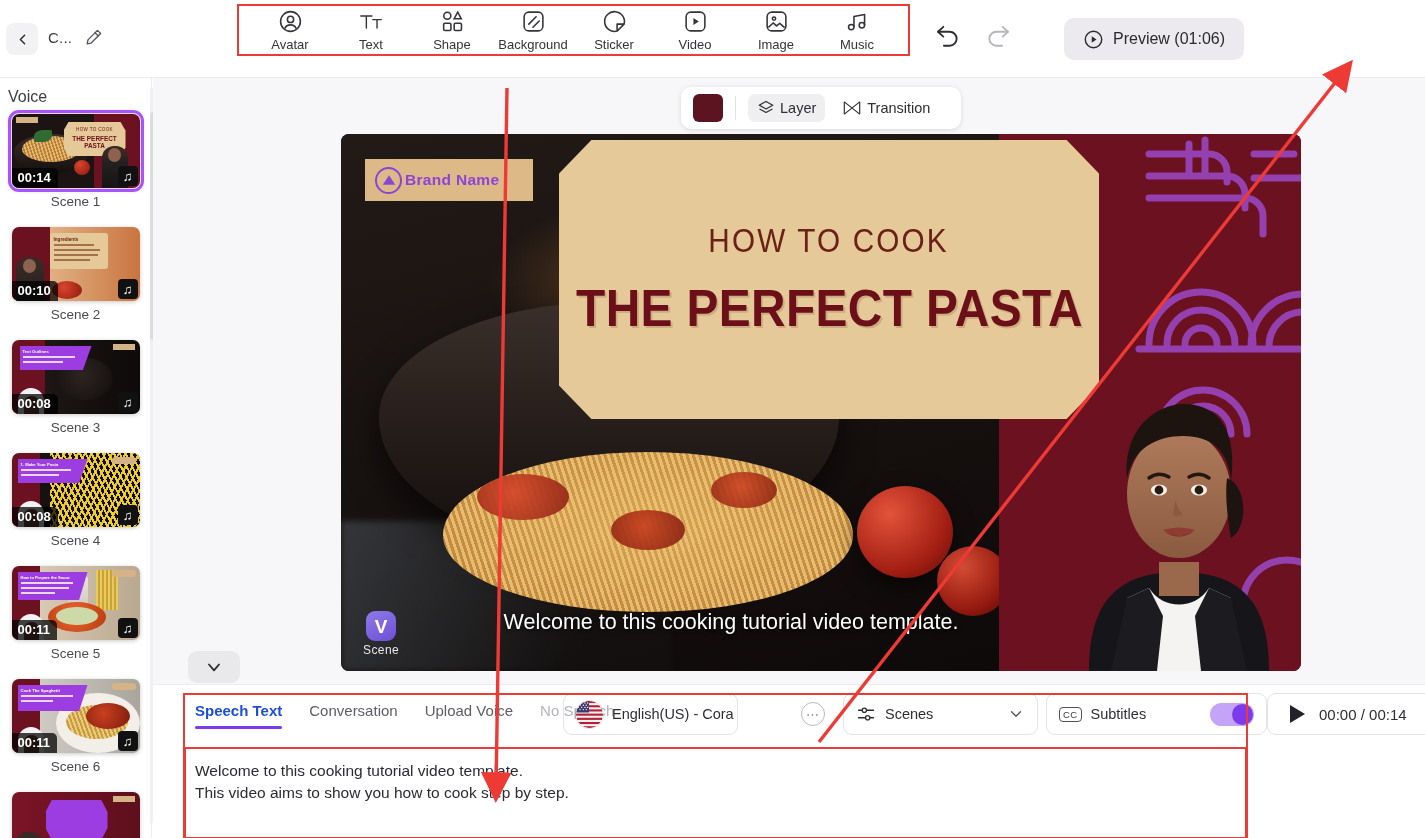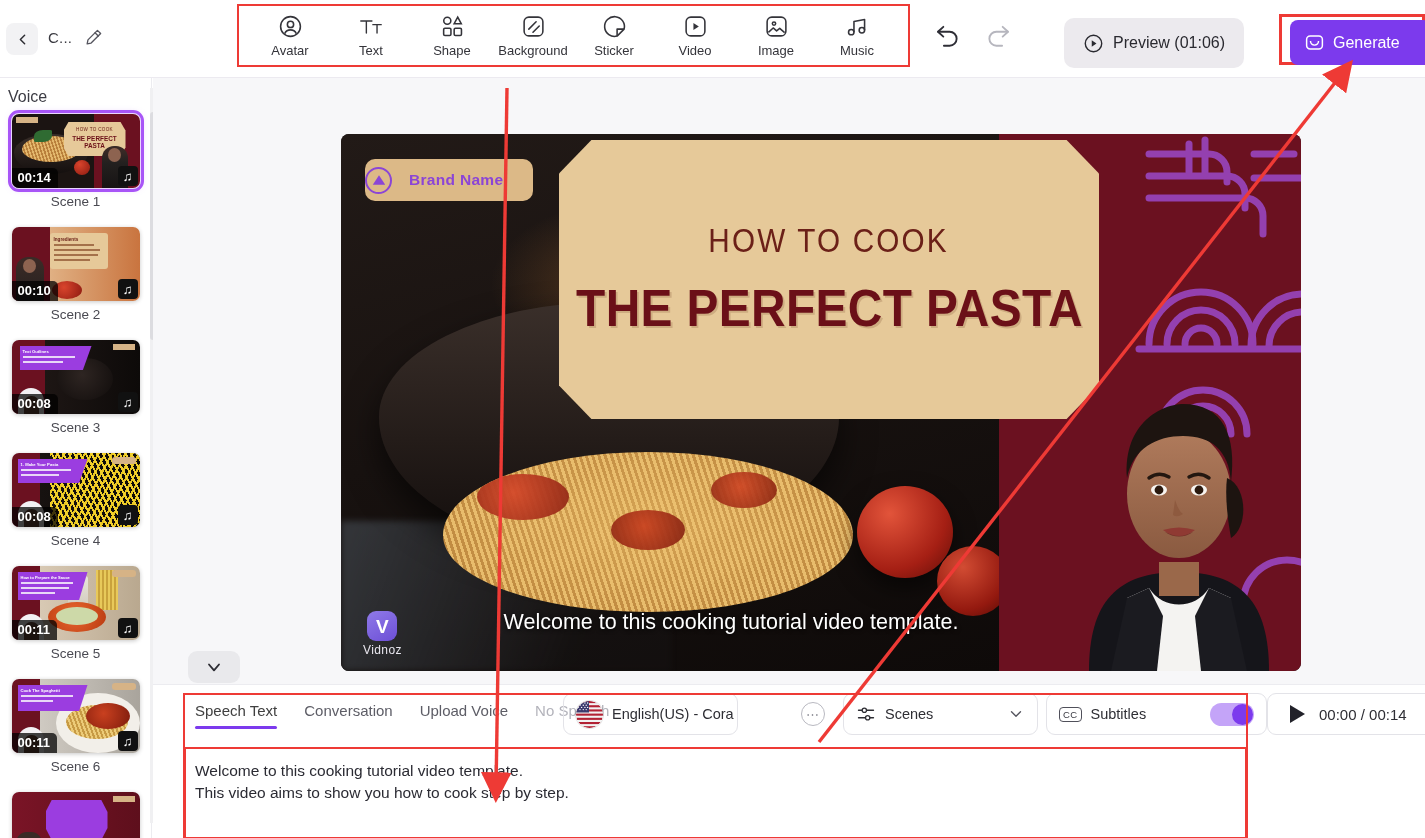--- a/index.html
+++ b/index.html
@@ -24,37 +24,37 @@
     display: flex; align-items: center; justify-content: center;
   }
   .proj-title {
     position: absolute; left: 48px; top: 29px;
     font-size: 15px; color: #3b3b42; letter-spacing: .2px;
   }
   .edit-pencil { position: absolute; left: 84px; top: 28px; }
 
   
   .toolstrip {
-    position: absolute; left: 237px; top: 4px; width: 673px; height: 63px;
+    position: absolute; left: 237px; top: 4px; width: 673px; height: 52px;
     border: 2.5px solid #ee3a35;
     display: flex; align-items: center; justify-content: space-between;
     padding: 0 14px;
     background: transparent;
   }
   .tool {
     display: flex; flex-direction: column; align-items: center; gap: 3px;
     width: 74px; cursor: pointer;
   }
   .tool .ic { height: 26px; display: flex; align-items: center; justify-content: center; }
   .tool .lb { font-size: 13px; color: #34343a; white-space: nowrap; }
 
   .undo-redo { position: absolute; left: 934px; top: 22px; display: flex; gap: 22px; }
 
   .preview-btn {
-    position: absolute; left: 1064px; top: 18px; height: 50px;
+    position: absolute; left: 1064px; top: 18px; height: 42px;
     background: #eceaee; border-radius: 10px;
     display: flex; align-items: center; gap: 9px; padding: 0 19px;
     font-size: 16px; color: #2a2a30; cursor: pointer;
   }
   .gen-wrap {
     position: absolute; left: 1279px; top: 14px; width: 146px; height: 51px;
     border: 3px solid #ee3a35;
   }
   .generate-btn {
     position: absolute; left: 8px; top: 3px; width: 141px; height: 45px;
@@ -173,21 +173,21 @@
     border-radius: 50%;
     background: radial-gradient(circle at 36% 30%, #d24c33, #94190f 64%, #500a05 100%);
   }
   .right-panel {
     position: absolute; left: 658px; top: 0; width: 302px; height: 537px;
     background: #6b1120; overflow: hidden;
   }
 
   .brand-badge {
     position: absolute; left: 24px; top: 25px; width: 168px; height: 42px;
-    background: #dcb987; display: flex; align-items: center; gap: 17px;  border-radius: 10px;
+    background: #dcb987; display: flex; align-items: center; gap: 3px; padding-left: 10px;
   }
   .brand-mark {
     width: 27px; height: 27px; border-radius: 50%;
     border: 2.2px solid #8b45d6; display: flex; align-items: center; justify-content: center;
   }
   .brand-txt { font-size: 15.5px; font-weight: bold; color: #8b45d6; letter-spacing: .3px; }
 
   .titlecard {
     position: absolute; left: 218px; top: 6px; width: 540px; height: 279px;
     background: #e6c999;
@@ -241,21 +241,21 @@
   .bot-outline {
     position: absolute; left: 30px; top: 8px; width: 1065px; height: 146px;
     border: 2.5px solid #ee3a35; pointer-events: none;
   }
   .bot-inner-outline {
     position: absolute; left: 31px; top: 62px; width: 1063px; height: 92px;
     border: 2.5px solid #ee3a35; pointer-events: none;
   }
   .mode-tabs { position: absolute; left: 42px; top: 17px; display: flex; gap: 27px; }
   .mtab { font-size: 15px; color: #5d5d66; cursor: pointer; position: relative; padding-bottom: 10px; }
-  .mtab.act { color: #404040; font-weight: normal; }
+  .mtab.act { color: #1d4ed8; font-weight: bold; }
   .mtab.act::after {
     content: ""; position: absolute; left: 0; right: 0; bottom: 0;
     height: 3px; background: #7c3aed; border-radius: 2px;
   }
   .mtab.dis { color: #b3b3bb; }
 
   .voice-box {
     position: absolute; left: 410px; top: 8px; width: 175px; height: 42px;
     border: 1px solid #e3e3e8; border-radius: 9px;
     display: flex; align-items: center; gap: 9px; padding-left: 12px;
@@ -439,29 +439,20 @@
     </div>
 
     <div class="preview-btn">
       <svg width="21" height="21" viewBox="0 0 24 24" fill="none" stroke="#2a2a30" stroke-width="1.6">
         <circle cx="12" cy="12" r="9.4"></circle>
           <path d="M10 8.3l5.4 3.7-5.4 3.7z" fill="#2a2a30" stroke="none"></path>
       </svg>
       <span>Preview (01:06)</span>
     </div>
 
-    <div class="gen-wrap">
-      <div class="generate-btn">
-        <svg width="21" height="21" viewBox="0 0 24 24" fill="none" stroke="#fff" stroke-width="1.7" stroke-linejoin="round">
-          <rect x="3" y="4.5" width="18" height="15" rx="4"></rect>
-          <path d="M7.4 10.4a4.6 4.6 0 0 0 9.2 0"></path>
-        </svg>
-        <span>Generate</span>
-      </div>
-    </div>
   </div>
 
   <div class="sidebar">
     <div class="scenes-h">Voice</div>
 
     <div class="scene-item sel">
       <div class="thumb">
         <div style="position:absolute;inset:0;background:linear-gradient(90deg,#1b1412 0%,#1b1412 64%,#6b1120 64%,#6b1120 100%);"></div>
         <div style="position:absolute;left:2px;top:20px;width:74px;height:40px;border-radius:50%/46% 46% 54% 54%;background:linear-gradient(180deg,#3a2f2a,#140f0e);"></div>
         <div style="position:absolute;left:10px;top:22px;width:58px;height:26px;border-radius:50%;background:repeating-linear-gradient(72deg,#e3b76c 0 1.6px,#b9803c 1.6px 3.2px);"></div>
@@ -584,20 +575,39 @@
       </div>
 
     </div>
   </div>
 
   <div class="sb-track"></div>
   <div class="sb-thumb"></div>
 
   <div class="stage">
 
+    <div class="layerbar">
+      <div class="swatch"></div>
+      <div class="vdiv"></div>
+      <div class="pill act">
+        <svg width="18" height="18" viewBox="0 0 24 24" fill="none" stroke="#2e2e34" stroke-width="1.6" stroke-linejoin="round">
+          <path d="M12 3.2l9 5-9 5-9-5z"></path>
+            <path d="M3.4 13.2l8.6 4.8 8.6-4.8"></path>
+        </svg>
+        <span>Layer</span>
+      </div>
+      <div class="pill" style="margin-left:8px;">
+        <svg width="20" height="18" viewBox="0 0 26 22" fill="none" stroke="#2e2e34" stroke-width="1.5" stroke-linejoin="round">
+          <path d="M3 3v16"></path>
+            <path d="M23 3v16"></path>
+            <path d="M3 3l20 16M23 3L3 19"></path>
+        </svg>
+        <span>Transition</span>
+      </div>
+    </div>
 
     <div class="canvas">
 
       <div class="left-food">
         <div class="cloth"></div>
         <div class="bowl">
           <div class="pasta">
             <div class="sauce1"></div>
               <div class="sauce2"></div>
               <div class="sauce3"></div>
@@ -671,21 +681,21 @@
         <circle cx="128" cy="124" r="4.4" fill="#2b1a10"></circle>
         <path d="M78 112 q10 -7 20 -1" stroke="#231710" stroke-width="3.4" fill="none" stroke-linecap="round"></path>
         <path d="M118 111 q10 -6 20 1" stroke="#231710" stroke-width="3.4" fill="none" stroke-linecap="round"></path>
         <path d="M104 134 q4 12 8 14 q-6 4 -10 1" fill="#8e5a3f"></path>
         <path d="M94 166 q14 9 28 0 q-14 6 -28 0" fill="#6d2e28"></path>
         <path d="M92 164 q16 -5 32 0 q-16 12 -32 0" fill="#8f3a33"></path>
       </svg>
 
       <div class="vid-logo">
         <div class="vid-mark">V</div>
-        <div class="vid-name">Vidnoz</div>
+        <div class="vid-name">Scene</div>
       </div>
 
       <div class="caption">Welcome to this cooking tutorial video template.</div>
     </div>
 
     <div class="collapse-btn">
       <svg width="20" height="20" viewBox="0 0 24 24" fill="none" stroke="#2d2d34" stroke-width="2.2" stroke-linecap="round" stroke-linejoin="round">
         <polyline points="6 9 12 16 18 9"></polyline>
       </svg>
     </div>

